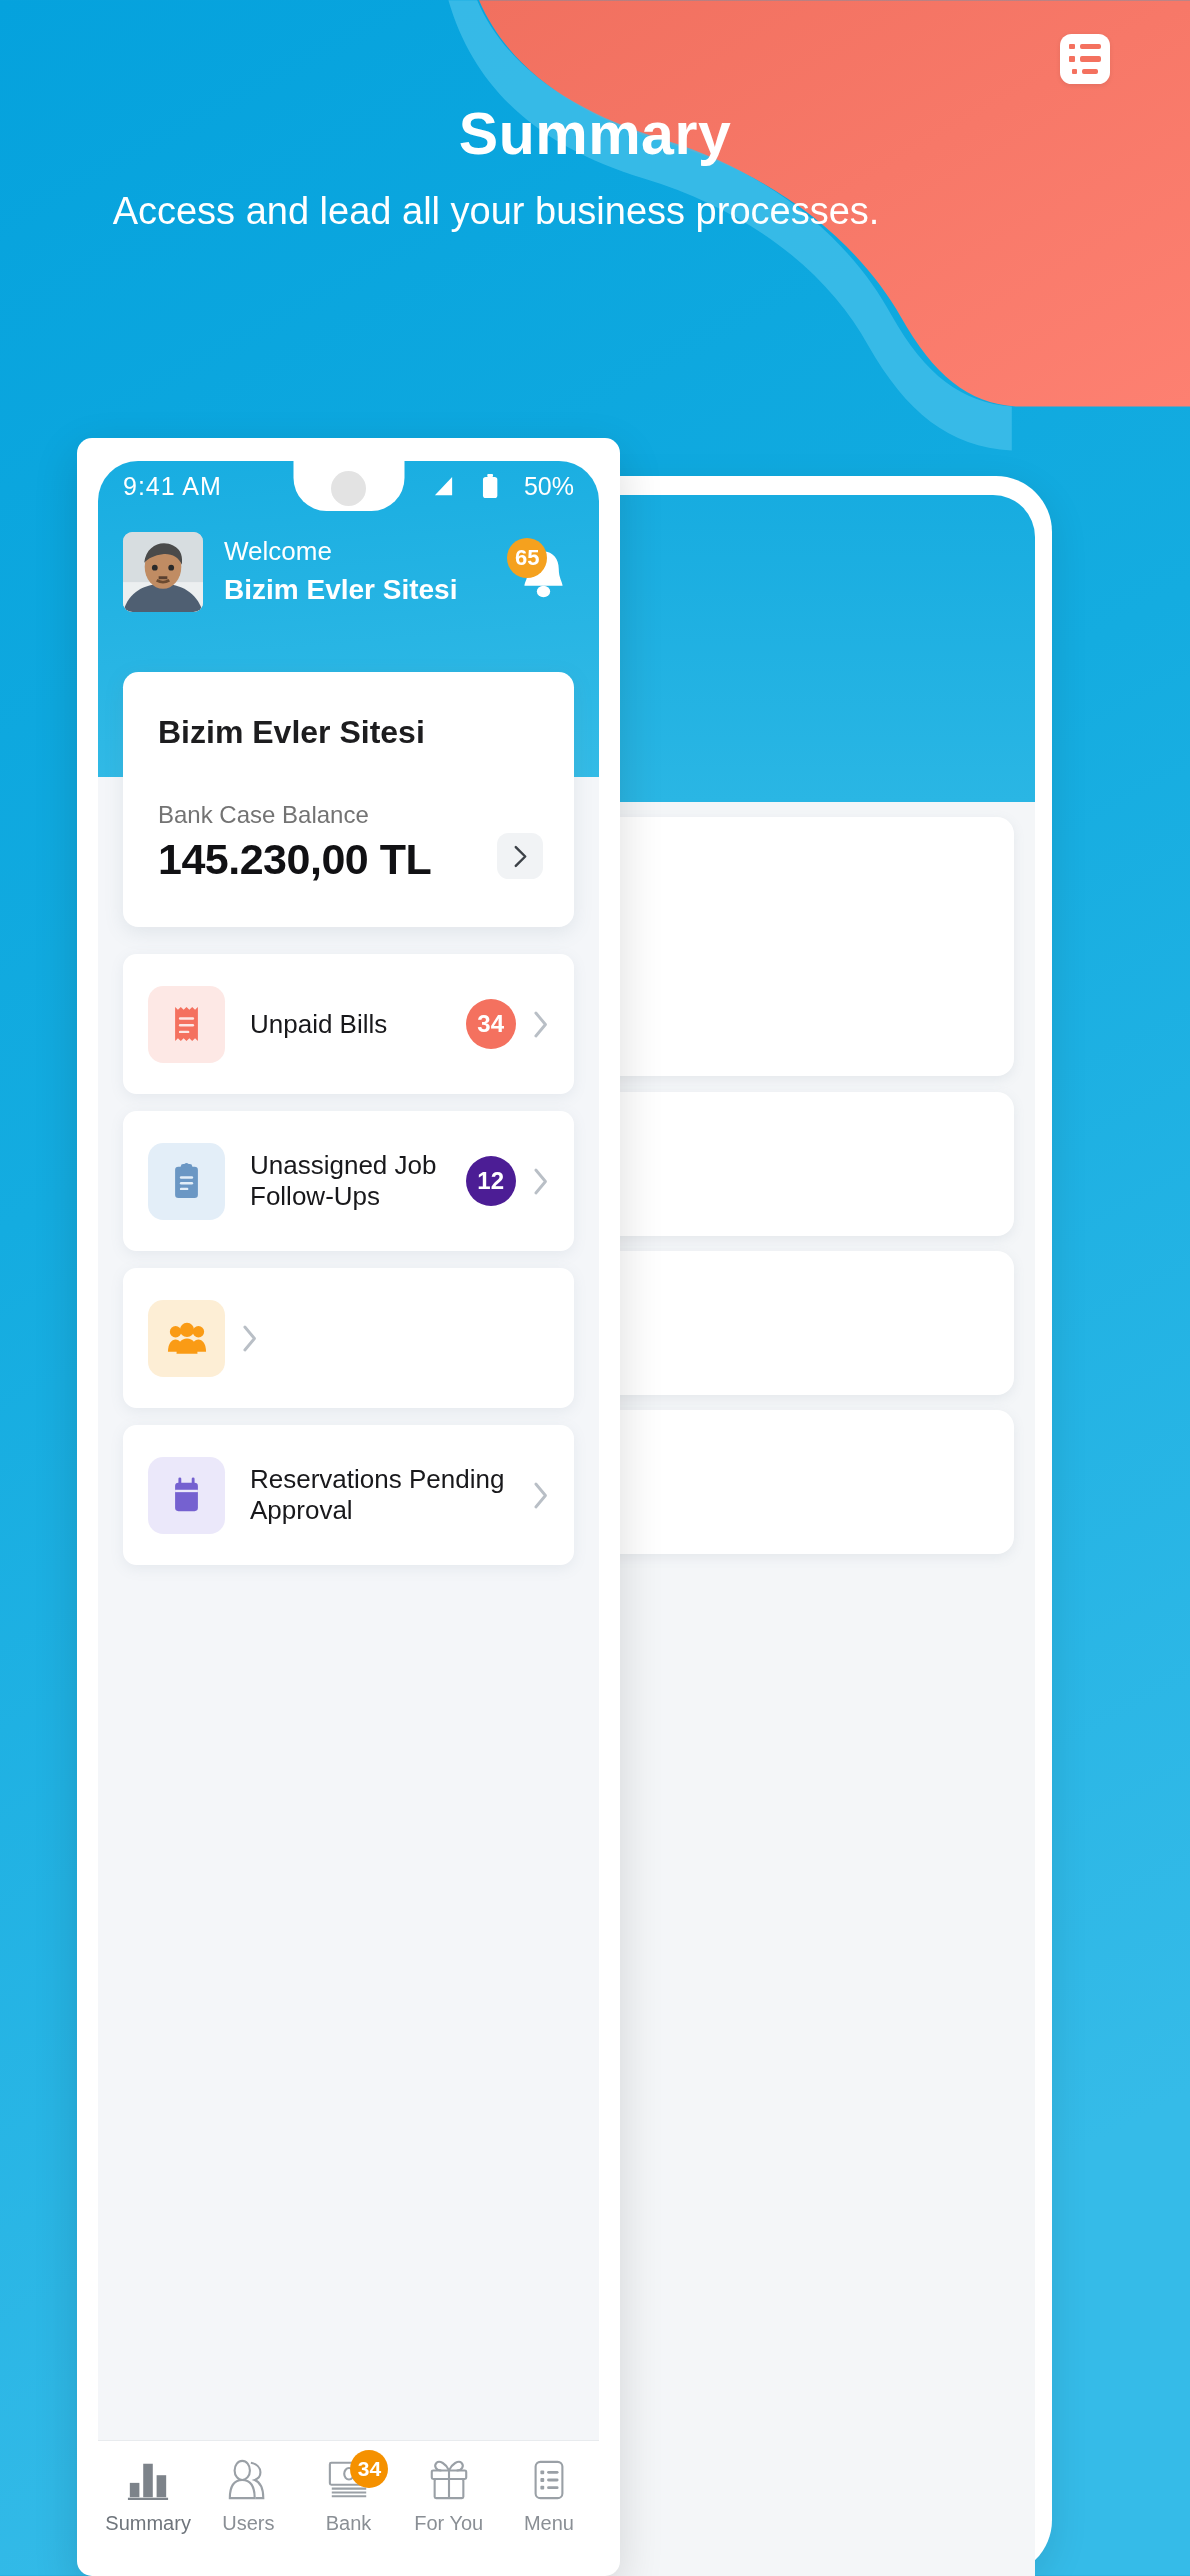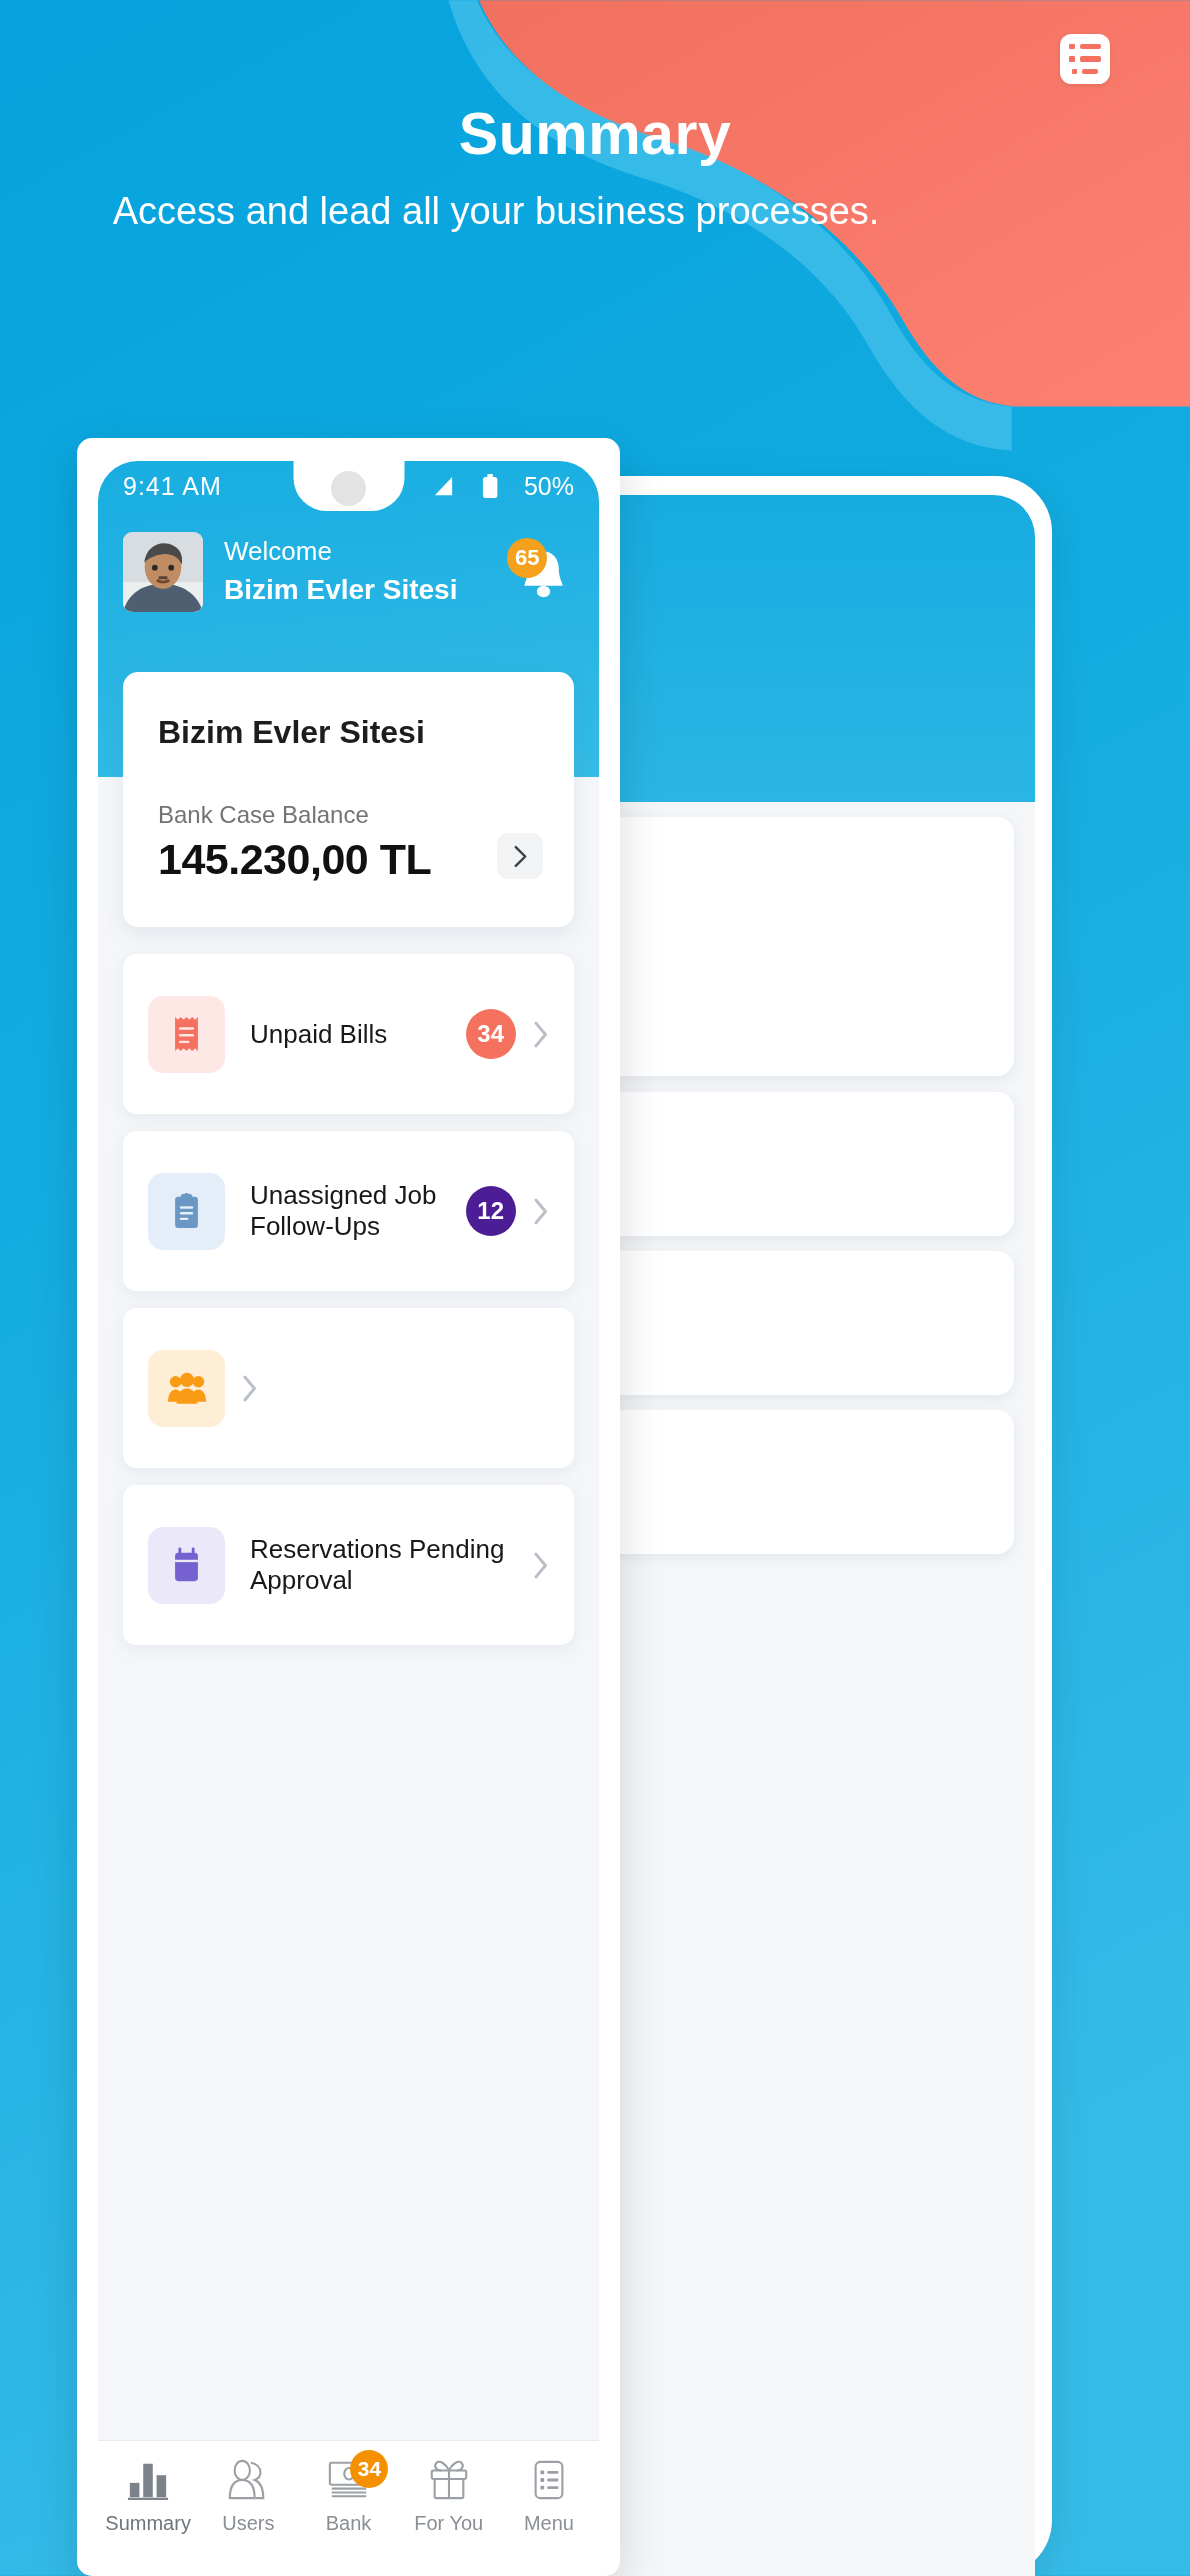--- a/index.html
+++ b/index.html
@@ -151,21 +151,21 @@
   .bc-arrow{
     position:absolute; right:31px; bottom:48px;
     width:46px; height:46px; border-radius:11.5px; background:#f1f3f5;
     display:flex; align-items:center; justify-content:center;
   }
 
   
   .list{ margin:27px 25px 0 25px; display:flex; flex-direction:column; gap:17px; }
   .litem{
     background:#fff; border-radius:13.4px;
-    height:160px; display:flex; align-items:center;
+    height:140px; display:flex; align-items:center;
     padding:0 25px;
     box-shadow:0 3.8px 13.4px rgba(110,130,150,.10);
   }
   .ibox{
     width:77px; height:77px; border-radius:15.3px; flex:none;
     display:flex; align-items:center; justify-content:center;
   }
   .llabel{ margin-left:25px; font-size:26px; color:#18181b; font-weight:500; }
   .lbadge{
     margin-left:auto; min-width:50px; height:50px; padding:0 7.7px;

